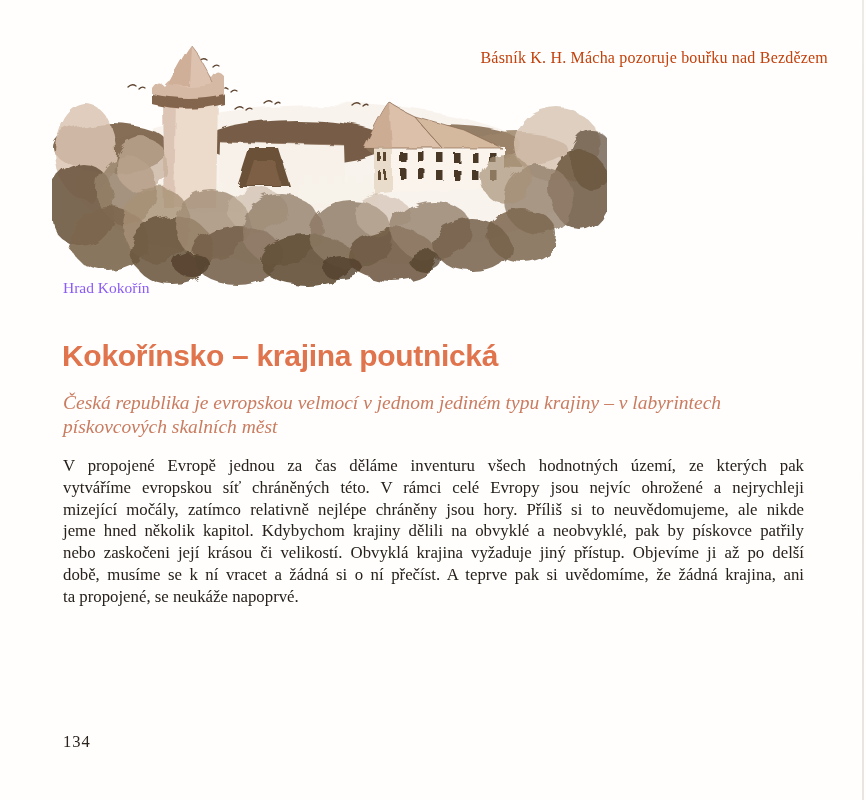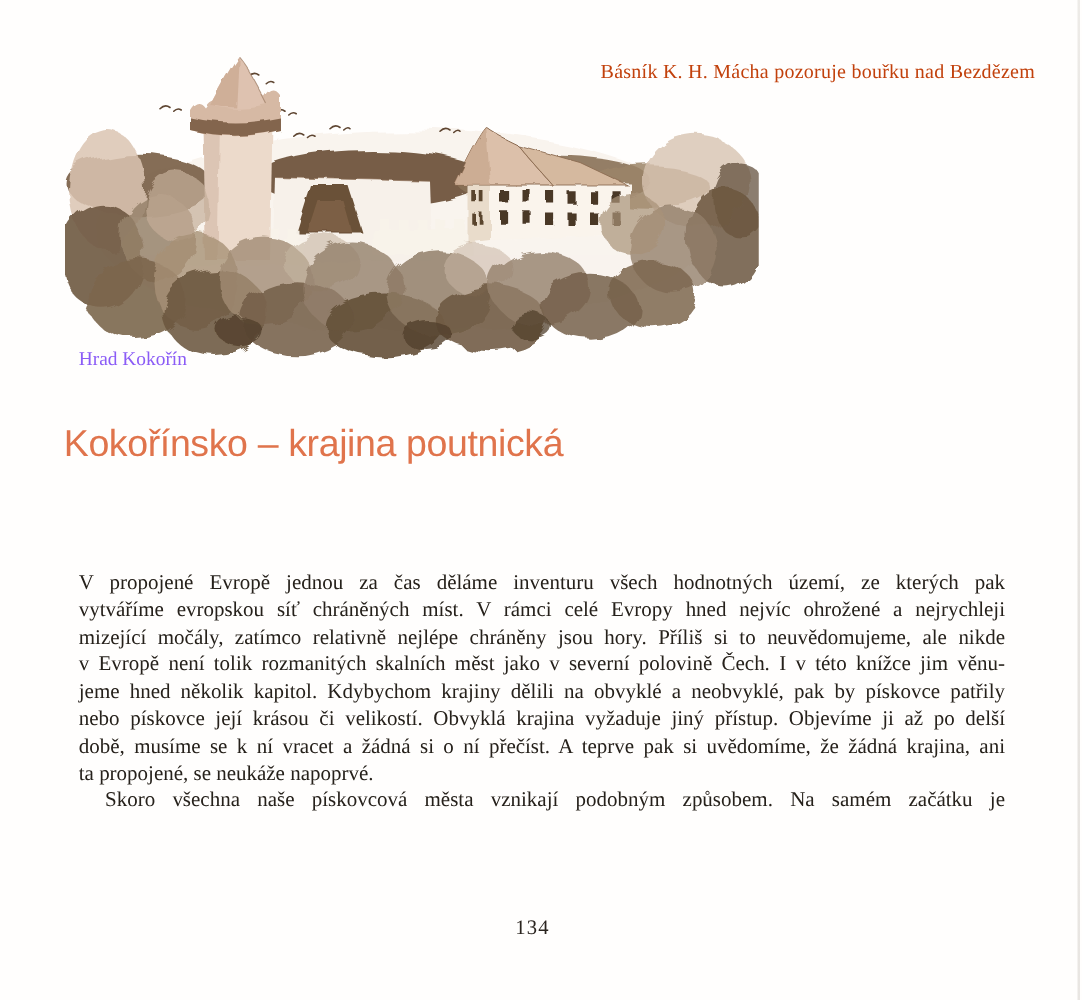--- a/index.html
+++ b/index.html
@@ -4,30 +4,30 @@
 <style>
   html,body{margin:0;padding:0;background:#ffffff;}
   .page{position:relative;width:866px;height:800px;background:#fefefdl;background:#fffefd;
         overflow:hidden;font-family:"Liberation Serif",serif;}
   .edge-line{position:absolute;right:2px;top:0;width:2px;height:800px;
         background:linear-gradient(180deg,#e4e1dc,#d7d3ce 40%,#ddd9d4);opacity:.65;}
   .top-caption{position:absolute;top:49px;right:38px;font-size:16px;color:#c2410c;
         letter-spacing:.2px;}
   .illus{position:absolute;left:52px;top:40px;width:555px;height:248px;}
   .illus-caption{position:absolute;left:63px;top:279px;font-size:15.5px;color:#8b5cf6;}
-  .heading{position:absolute;left:51px;top:339px;font-family:"Liberation Sans",sans-serif;
-        font-weight:normal;font-size:30px;color:#e0744c;letter-spacing:-.3px;}
+  .heading{position:absolute;left:62px;top:339px;font-family:"Liberation Sans",sans-serif;
+        font-weight:bold;font-size:30px;color:#e0744c;letter-spacing:-.3px;}
   .subtitle{position:absolute;left:63px;top:391px;width:740px;font-size:19.5px;
         font-style:italic;color:#ca7c60;line-height:23.5px;}
   .bodytext{position:absolute;left:63px;top:455px;width:741px;font-size:16.8px;
         line-height:21.8px;color:#26211b;}
   .jline{text-align:justify;text-align-last:justify;white-space:normal;}
   .jline.lastline{text-align-last:left;}
   .jline.indent{text-indent:21px;}
-  .pagenum{position:absolute;left:63px;top:732px;width:726px;text-align:center;
+  .pagenum{position:absolute;left:63px;top:732px;width:726px;
         font-size:16.5px;color:#2a241f;letter-spacing:1px;}
 </style>
 </head>
 <body>
 
 <div class="page">
 
   <div class="edge-line"></div>
 
   <div class="top-caption">Básník K. H. Mácha pozoruje bouřku nad Bezdězem</div>
@@ -151,28 +151,30 @@
       <ellipse cx="140" cy="225" rx="18" ry="12" fill="#52402c" opacity="0.8"></ellipse>
       <ellipse cx="290" cy="228" rx="20" ry="12" fill="#52402c" opacity="0.8"></ellipse>
       <ellipse cx="372" cy="220" rx="16" ry="10" fill="#52402c" opacity="0.75"></ellipse>
     </g>
   </svg>
 
   <div class="illus-caption">Hrad Kokořín</div>
 
   <h1 class="heading" style="margin:0;">Kokořínsko – krajina poutnická</h1>
 
+  <div class="subtitle">
+    <div>Česká republika je evropskou velmocí v jednom jediném typu krajiny – v labyrintech</div>
+    <div>pískovcových skalních měst</div>
+  </div>
 
   <div class="bodytext">
     <div class="jline">V propojené Evropě jednou za čas děláme inventuru všech hodnotných území, ze kterých pak</div>
-    <div class="jline">vytváříme evropskou síť chráněných míst. V rámci celé Evropy hned nejvíc ohrožené a nejrychleji</div>
+    <div class="jline">vytváříme evropskou síť chráněných této. V rámci celé Evropy jsou nejvíc ohrožené a nejrychleji</div>
     <div class="jline">mizející močály, zatímco relativně nejlépe chráněny jsou hory. Příliš si to neuvědomujeme, ale nikde</div>
-    <div class="jline">v Evropě není tolik rozmanitých skalních měst jako v severní polovině Čech. I v této knížce jim věnu-</div>
     <div class="jline">jeme hned několik kapitol. Kdybychom krajiny dělili na obvyklé a neobvyklé, pak by pískovce patřily</div>
-    <div class="jline">nebo pískovce její krásou či velikostí. Obvyklá krajina vyžaduje jiný přístup. Objevíme ji až po delší</div>
+    <div class="jline">nebo zaskočeni její krásou či velikostí. Obvyklá krajina vyžaduje jiný přístup. Objevíme ji až po delší</div>
     <div class="jline">době, musíme se k ní vracet a žádná si o ní přečíst. A teprve pak si uvědomíme, že žádná krajina, ani</div>
     <div class="jline lastline">ta propojené, se neukáže napoprvé.</div>
-    <div class="jline indent">Skoro všechna naše pískovcová města vznikají podobným způsobem. Na samém začátku je</div>
   </div>
 
   <div class="pagenum">134</div>
 
 </div>
 
 </body></html>

